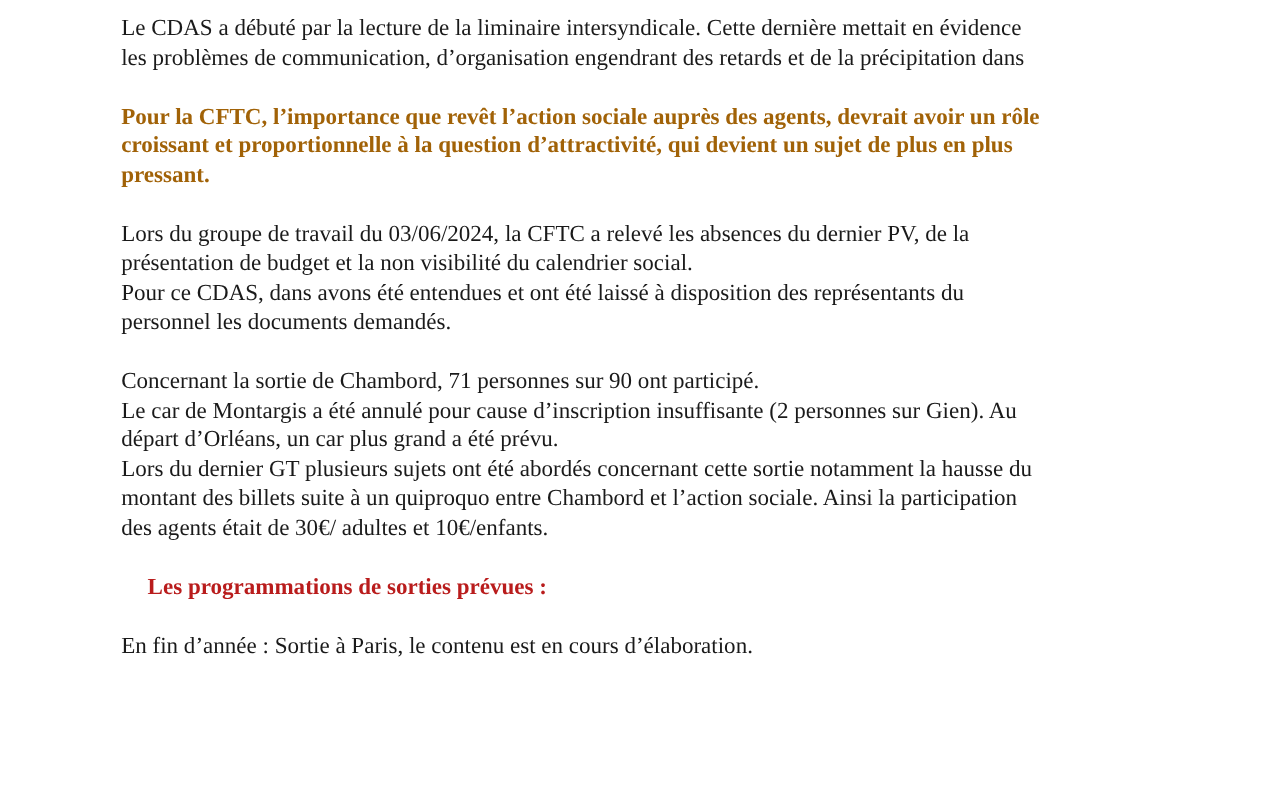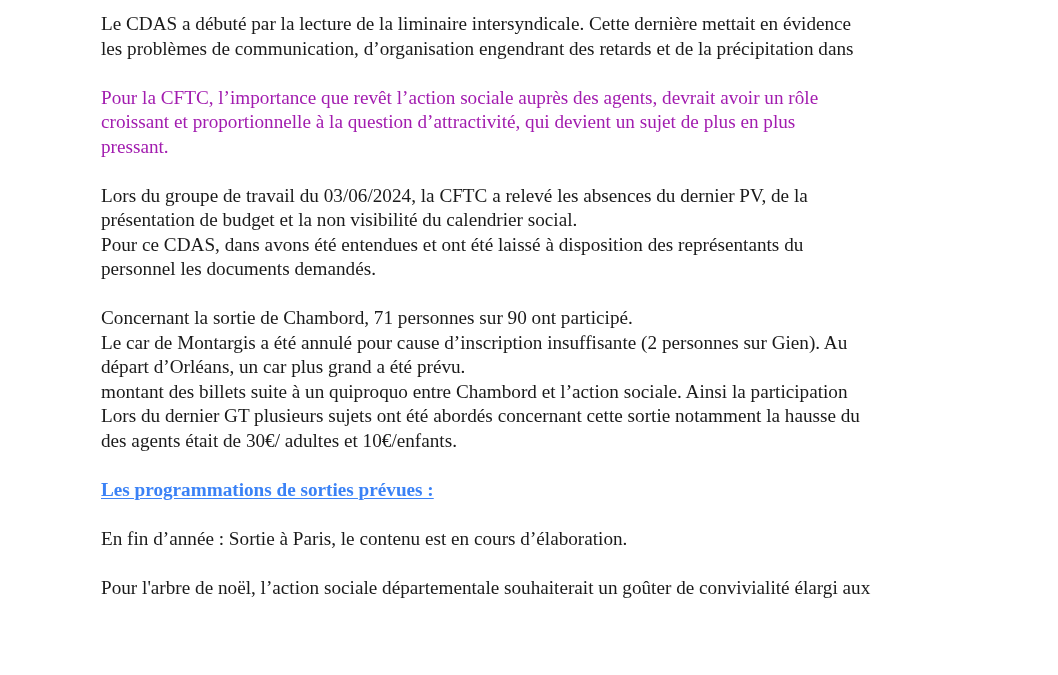--- a/index.html
+++ b/index.html
@@ -22,28 +22,28 @@
       font-size: 19.2px;
       line-height: 24.5px;
       color: #1a1a1a;
     }
     .para {
       margin: 0 0 24.5px 0;
       white-space: nowrap;
     }
     .line { display: block; }
     .blue {
-      color: #a21caf;
-      font-weight: normal;
+      color: #a16207;
+      font-weight: bold;
     }
     .heading {
-      color: #3b82f6;
+      color: #b91c1c;
       font-weight: bold;
-      text-decoration: underline;
       text-underline-offset: 2px;
+      margin-left: 22px;
     }
   </style>
 </head>
 <body>
 
 <div class="page">
 
   <p class="para">
     <span class="line">Le CDAS a débuté par la lecture de la liminaire intersyndicale. Cette dernière mettait en évidence</span>
     <span class="line">les problèmes de communication, d’organisation engendrant des retards et de la précipitation dans</span>
@@ -59,30 +59,27 @@
     <span class="line">Lors du groupe de travail du 03/06/2024, la CFTC a relevé les absences du dernier PV, de la</span>
     <span class="line">présentation de budget et la non visibilité du calendrier social.</span>
     <span class="line">Pour ce CDAS, dans avons été entendues et ont été laissé à disposition des représentants du</span>
     <span class="line">personnel les documents demandés.</span>
   </p>
 
   <p class="para">
     <span class="line">Concernant la sortie de Chambord, 71 personnes sur 90 ont participé.</span>
     <span class="line">Le car de Montargis a été annulé pour cause d’inscription insuffisante (2 personnes sur Gien). Au</span>
     <span class="line">départ d’Orléans, un car plus grand a été prévu.</span>
+    <span class="line">Lors du dernier GT plusieurs sujets ont été abordés concernant cette sortie notamment la hausse du</span>
     <span class="line">montant des billets suite à un quiproquo entre Chambord et l’action sociale. Ainsi la participation</span>
-    <span class="line">Lors du dernier GT plusieurs sujets ont été abordés concernant cette sortie notamment la hausse du</span>
     <span class="line">des agents était de 30€/ adultes et 10€/enfants.</span>
   </p>
 
   <p class="para">
     <span class="heading">Les programmations de sorties prévues :</span>
   </p>
 
   <p class="para">
     <span class="line">En fin d’année : Sortie à Paris, le contenu est en cours d’élaboration.</span>
   </p>
 
-  <p class="para">
-    <span class="line">Pour l'arbre de noël, l’action sociale départementale souhaiterait un goûter de convivialité élargi aux</span>
-  </p>
 
 </div>
 
 </body></html>

